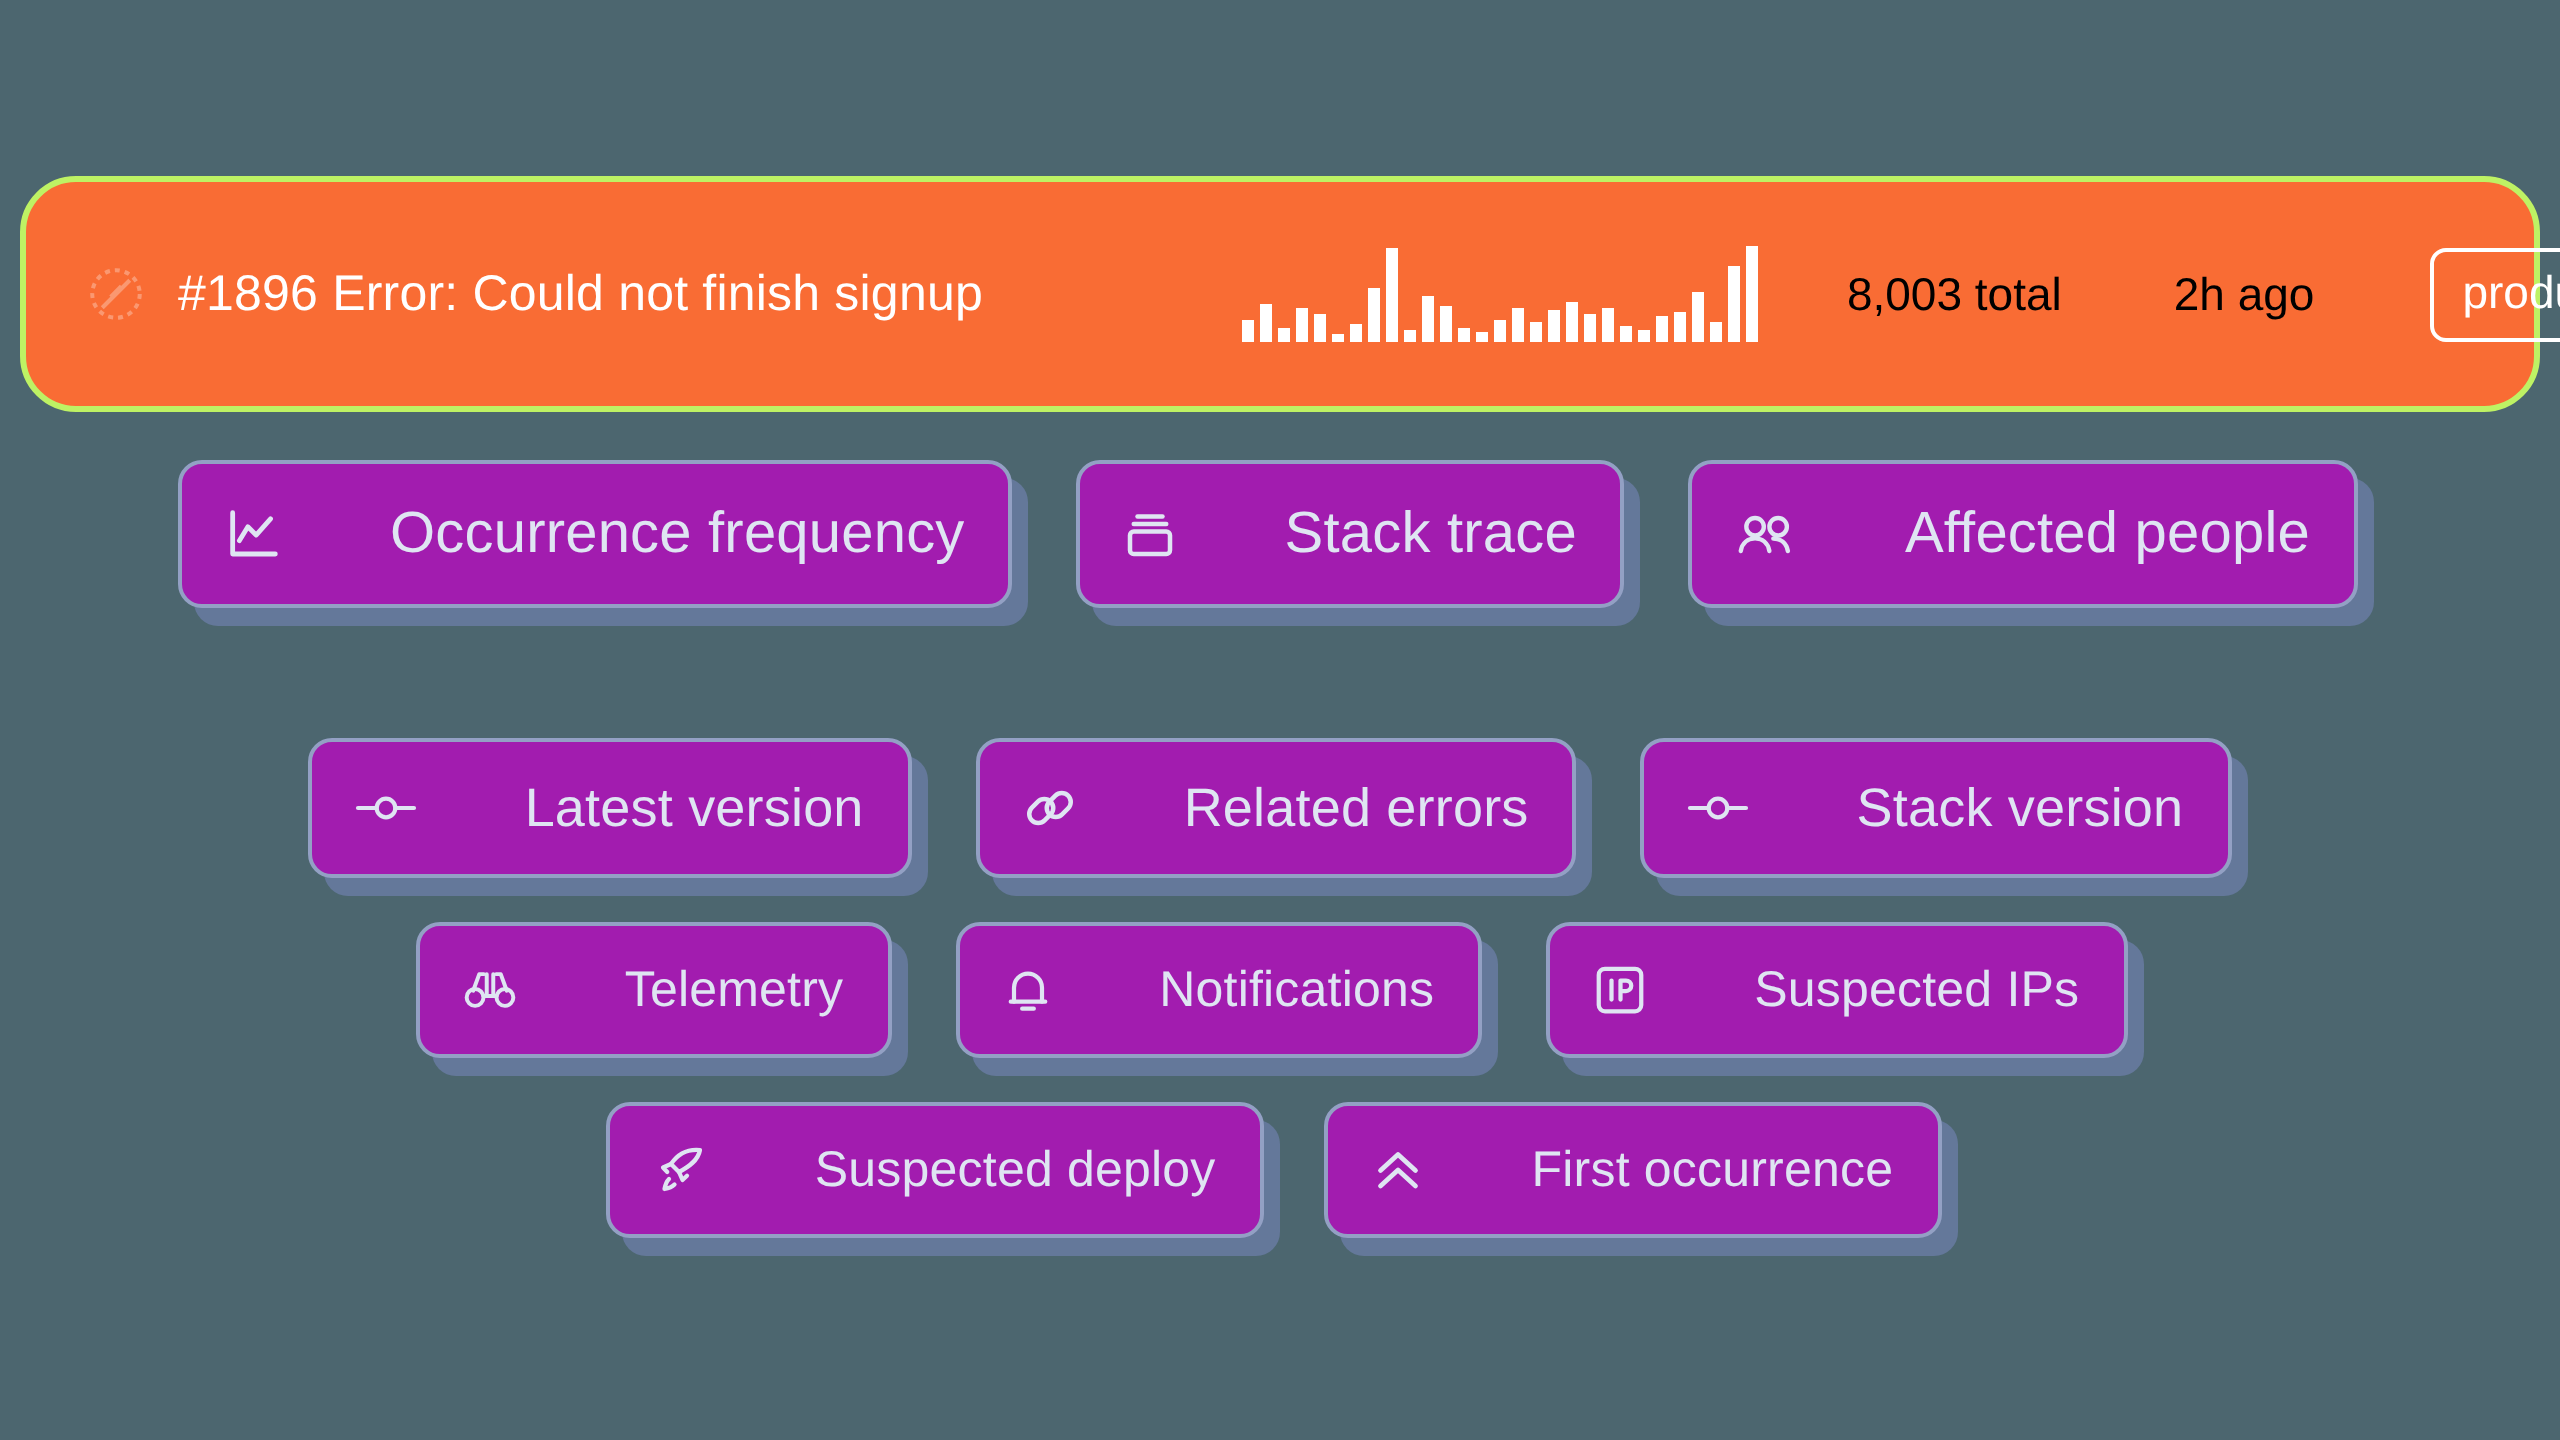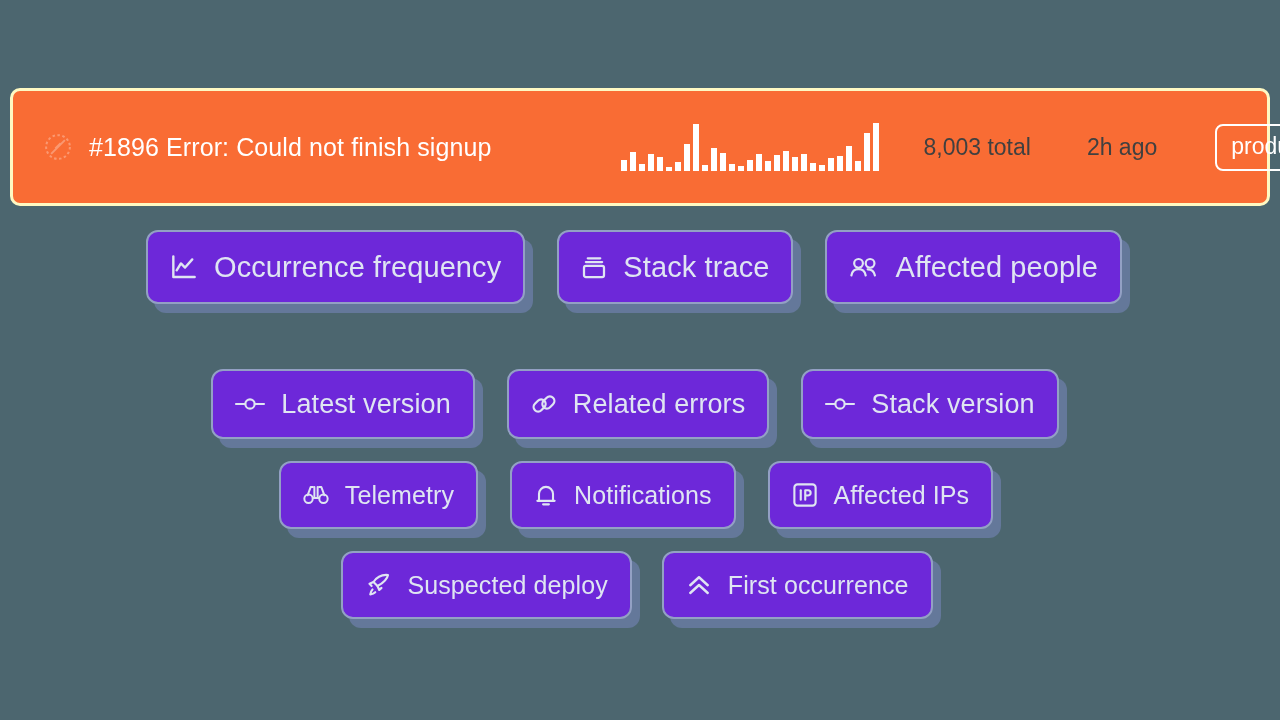--- a/index.html
+++ b/index.html
@@ -24,22 +24,22 @@
 
   
   .banner {
     position: absolute;
     left: 10px;
     top: 88px;
     width: 1260px;
     height: 118px;
     box-sizing: border-box;
     background: #f96c34;
-    border: 3px solid #fef9c3;
-    border-radius: 10px;
+    border: 3px solid #bef264;
+    border-radius: 28px;
     display: flex;
     align-items: center;
     padding: 0 24px 0 30px;
   }
   .banner-left {
     display: flex;
     align-items: center;
     flex: 0 0 auto;
   }
   .ban-icon {
@@ -69,21 +69,21 @@
     height: 48px;
     flex: 0 0 auto;
   }
   .spark-bar {
     width: 6px;
     background: #ffffff;
     border-radius: 0px;
   }
 
   .banner-stat {
-    color: #404040;
+    color: #000000;
     font-size: 23px;
     font-weight: 500;
     white-space: nowrap;
     flex: 0 0 auto;
   }
   .env-badge {
     border: 2px solid #ffffff;
     border-radius: 8px;
     color: #ffffff;
     font-size: 23px;
@@ -108,27 +108,28 @@
   .row-1 { gap: 32px; margin-left: -12px; }
   .row-2 { gap: 32px; margin-top: 22px; margin-left: -10px; }
   .row-3 { gap: 32px; margin-top: 22px; margin-left: -8px; }
   .row-4 { gap: 30px; margin-top: 22px; margin-left: -6px; }
 
   .chip {
     position: relative;
     display: inline-flex;
     align-items: center;
     box-sizing: border-box;
-    background: #6d28d9;
+    background: #a21caf;
     border: 2px solid #93a0c4;
     border-radius: 12px;
     color: #dfe5f2;
     box-shadow: 8px 9px 0 0 #64789a;
     padding: 0 22px 0 20px;
     white-space: nowrap;
+    gap: 38px;
   }
   .chip .chip-icon {
     flex: 0 0 auto;
     display: block;
     margin-right: 14px;
     color: #dfe5f2;
   }
   .chip .chip-label {
     font-weight: 500;
     letter-spacing: 0.1px;
@@ -308,21 +309,21 @@
       </div>
 
       <div class="chip size-sm">
         <span class="chip-icon">
           <svg width="30" height="30" viewBox="0 0 24 24" fill="none" stroke="currentColor" stroke-width="1.7">
             <rect x="3.5" y="3.5" width="17" height="17" rx="2.5"></rect>
             <path d="M8.6 8.2v7.6" stroke-linecap="round"></path>
             <path d="M12.2 15.8V8.2h2.2a2.1 2.1 0 0 1 0 4.2h-2.2" stroke-linecap="round" stroke-linejoin="round"></path>
           </svg>
         </span>
-        <span class="chip-label">Affected IPs</span>
+        <span class="chip-label">Suspected IPs</span>
       </div>
     </div>
 
     <div class="chip-row row-4">
       <div class="chip size-sm">
         <span class="chip-icon">
           <svg width="30" height="30" viewBox="0 0 24 24" fill="none" stroke="currentColor" stroke-width="1.7" stroke-linecap="round" stroke-linejoin="round">
             <path d="M20 4c-5.2-.5-9.2 2-11.6 5.6l3.2 3.2C15.4 10.8 19.2 8.3 20 4z"></path>
             <path d="M8.4 9.6L5.2 11l1.7 1.8"></path>
             <path d="M11.6 12.8L13 16l1.8-1.7"></path>

